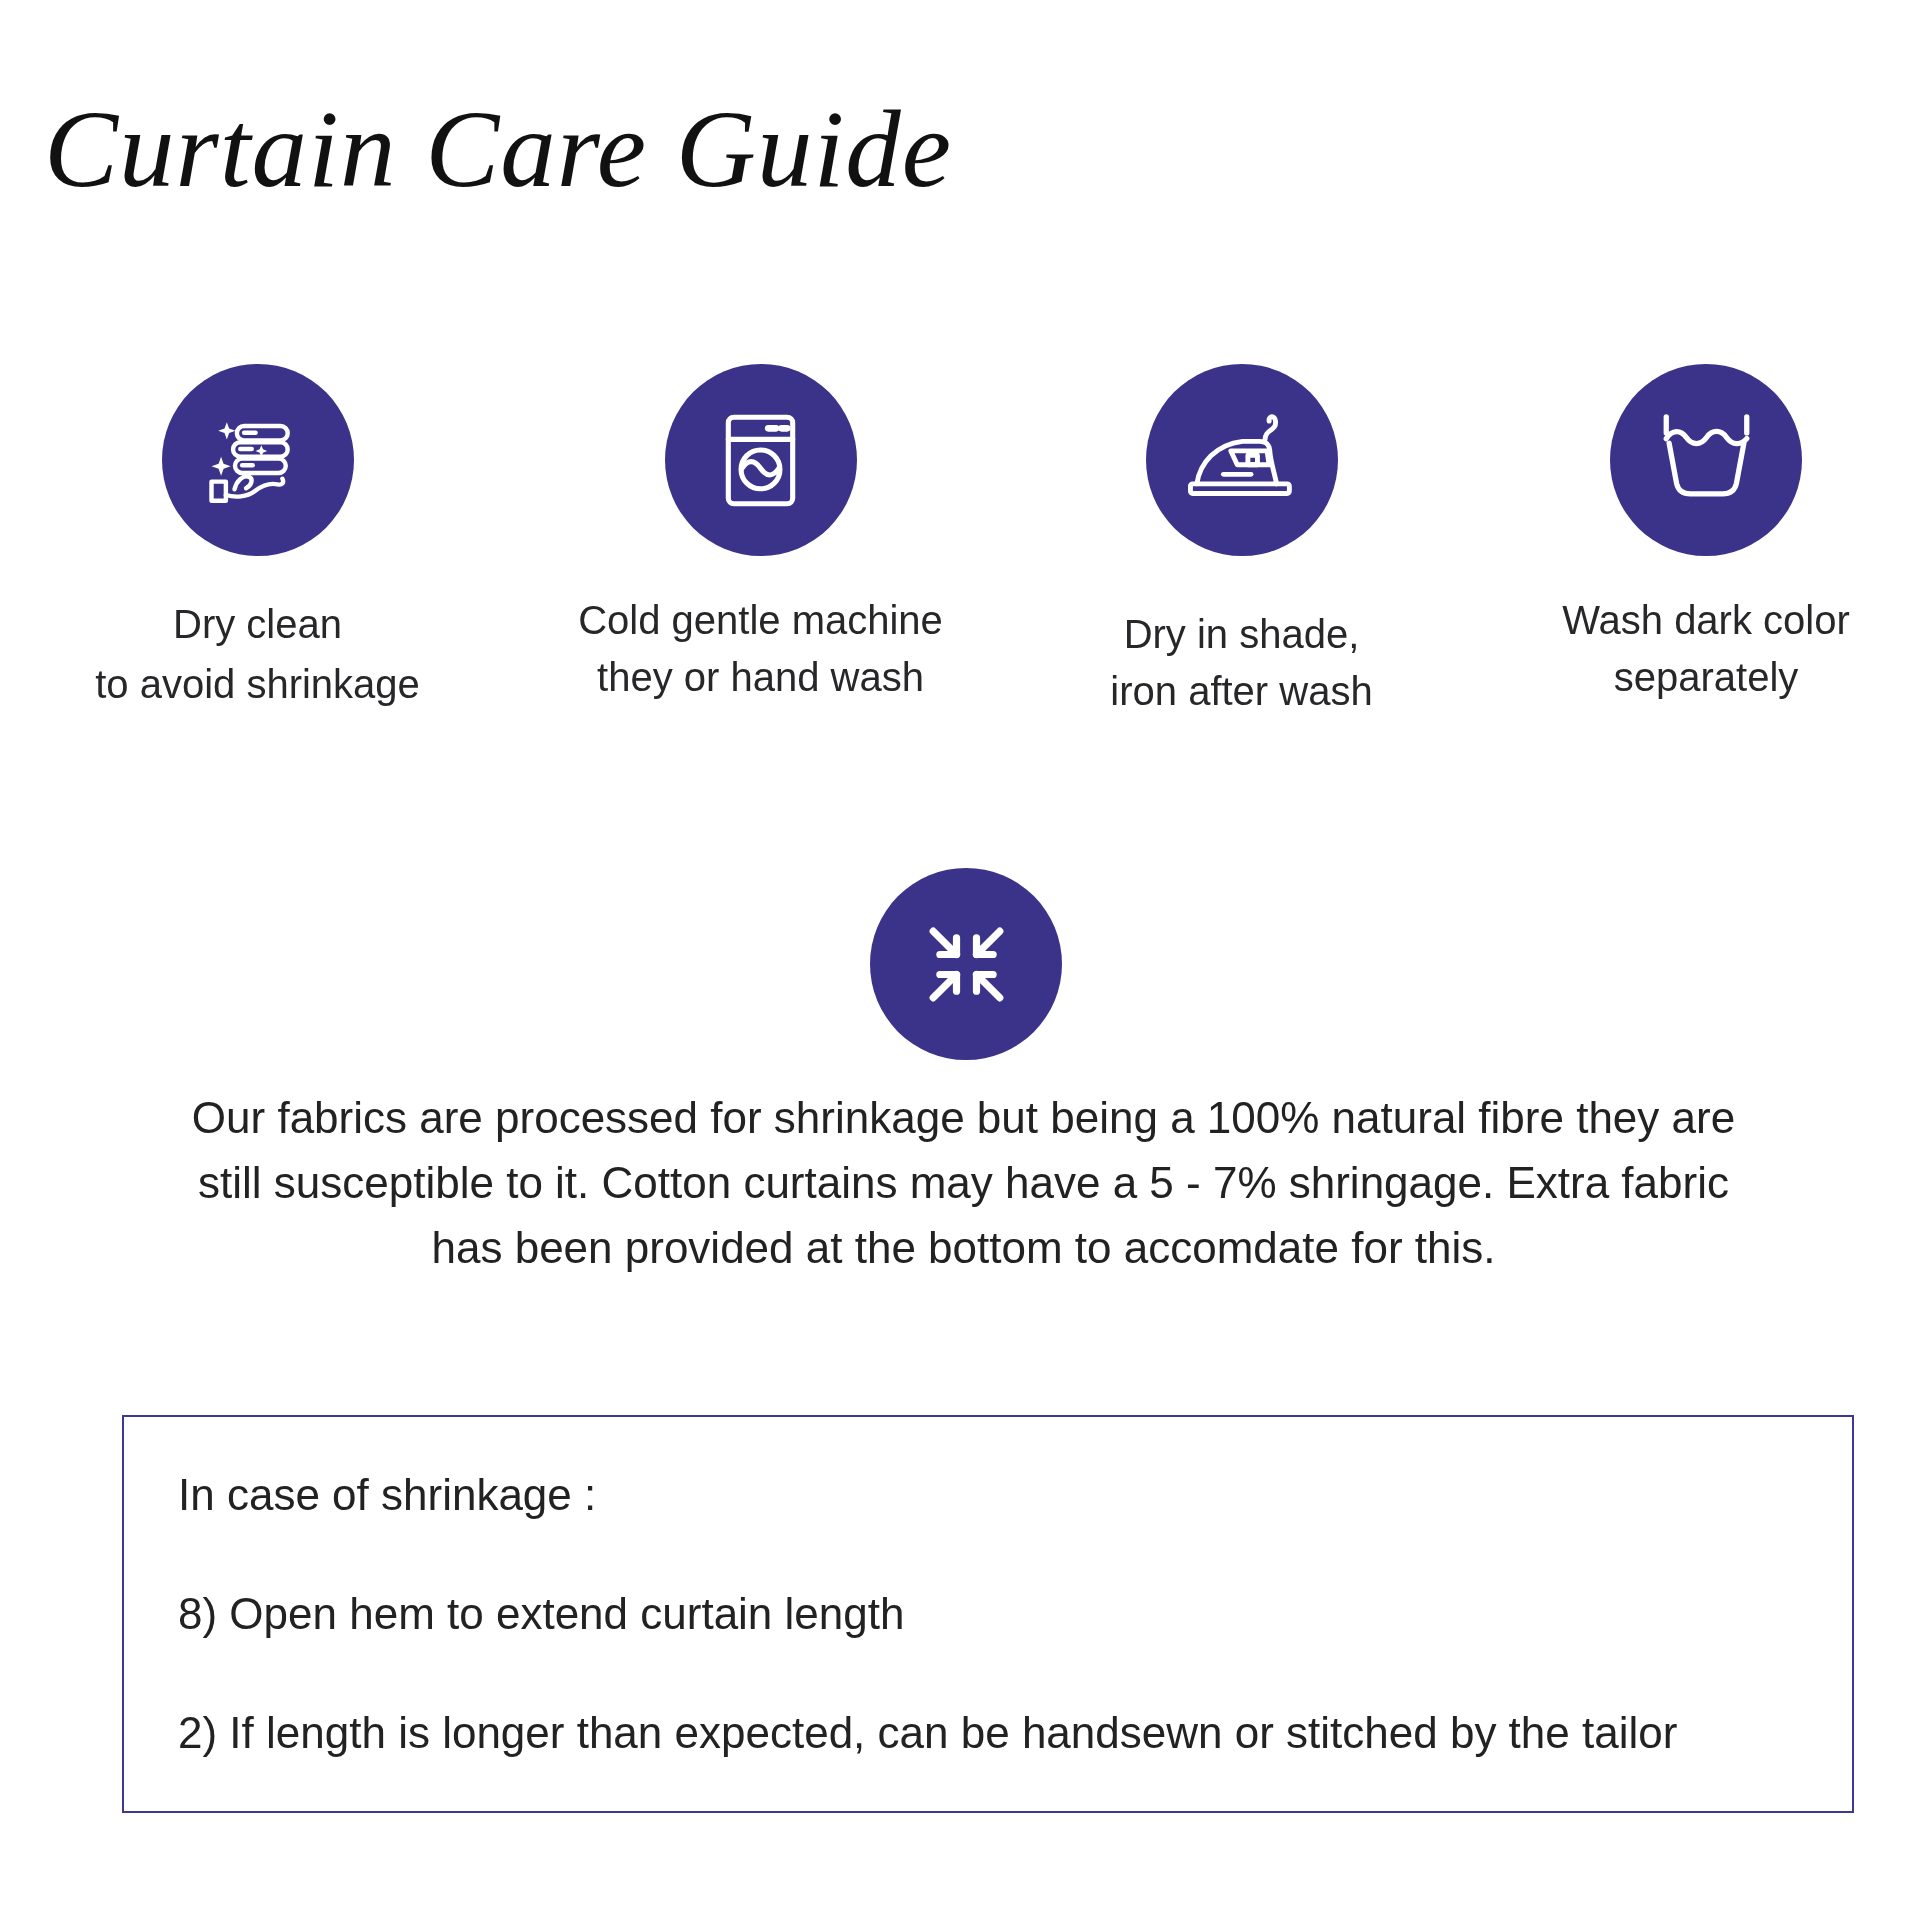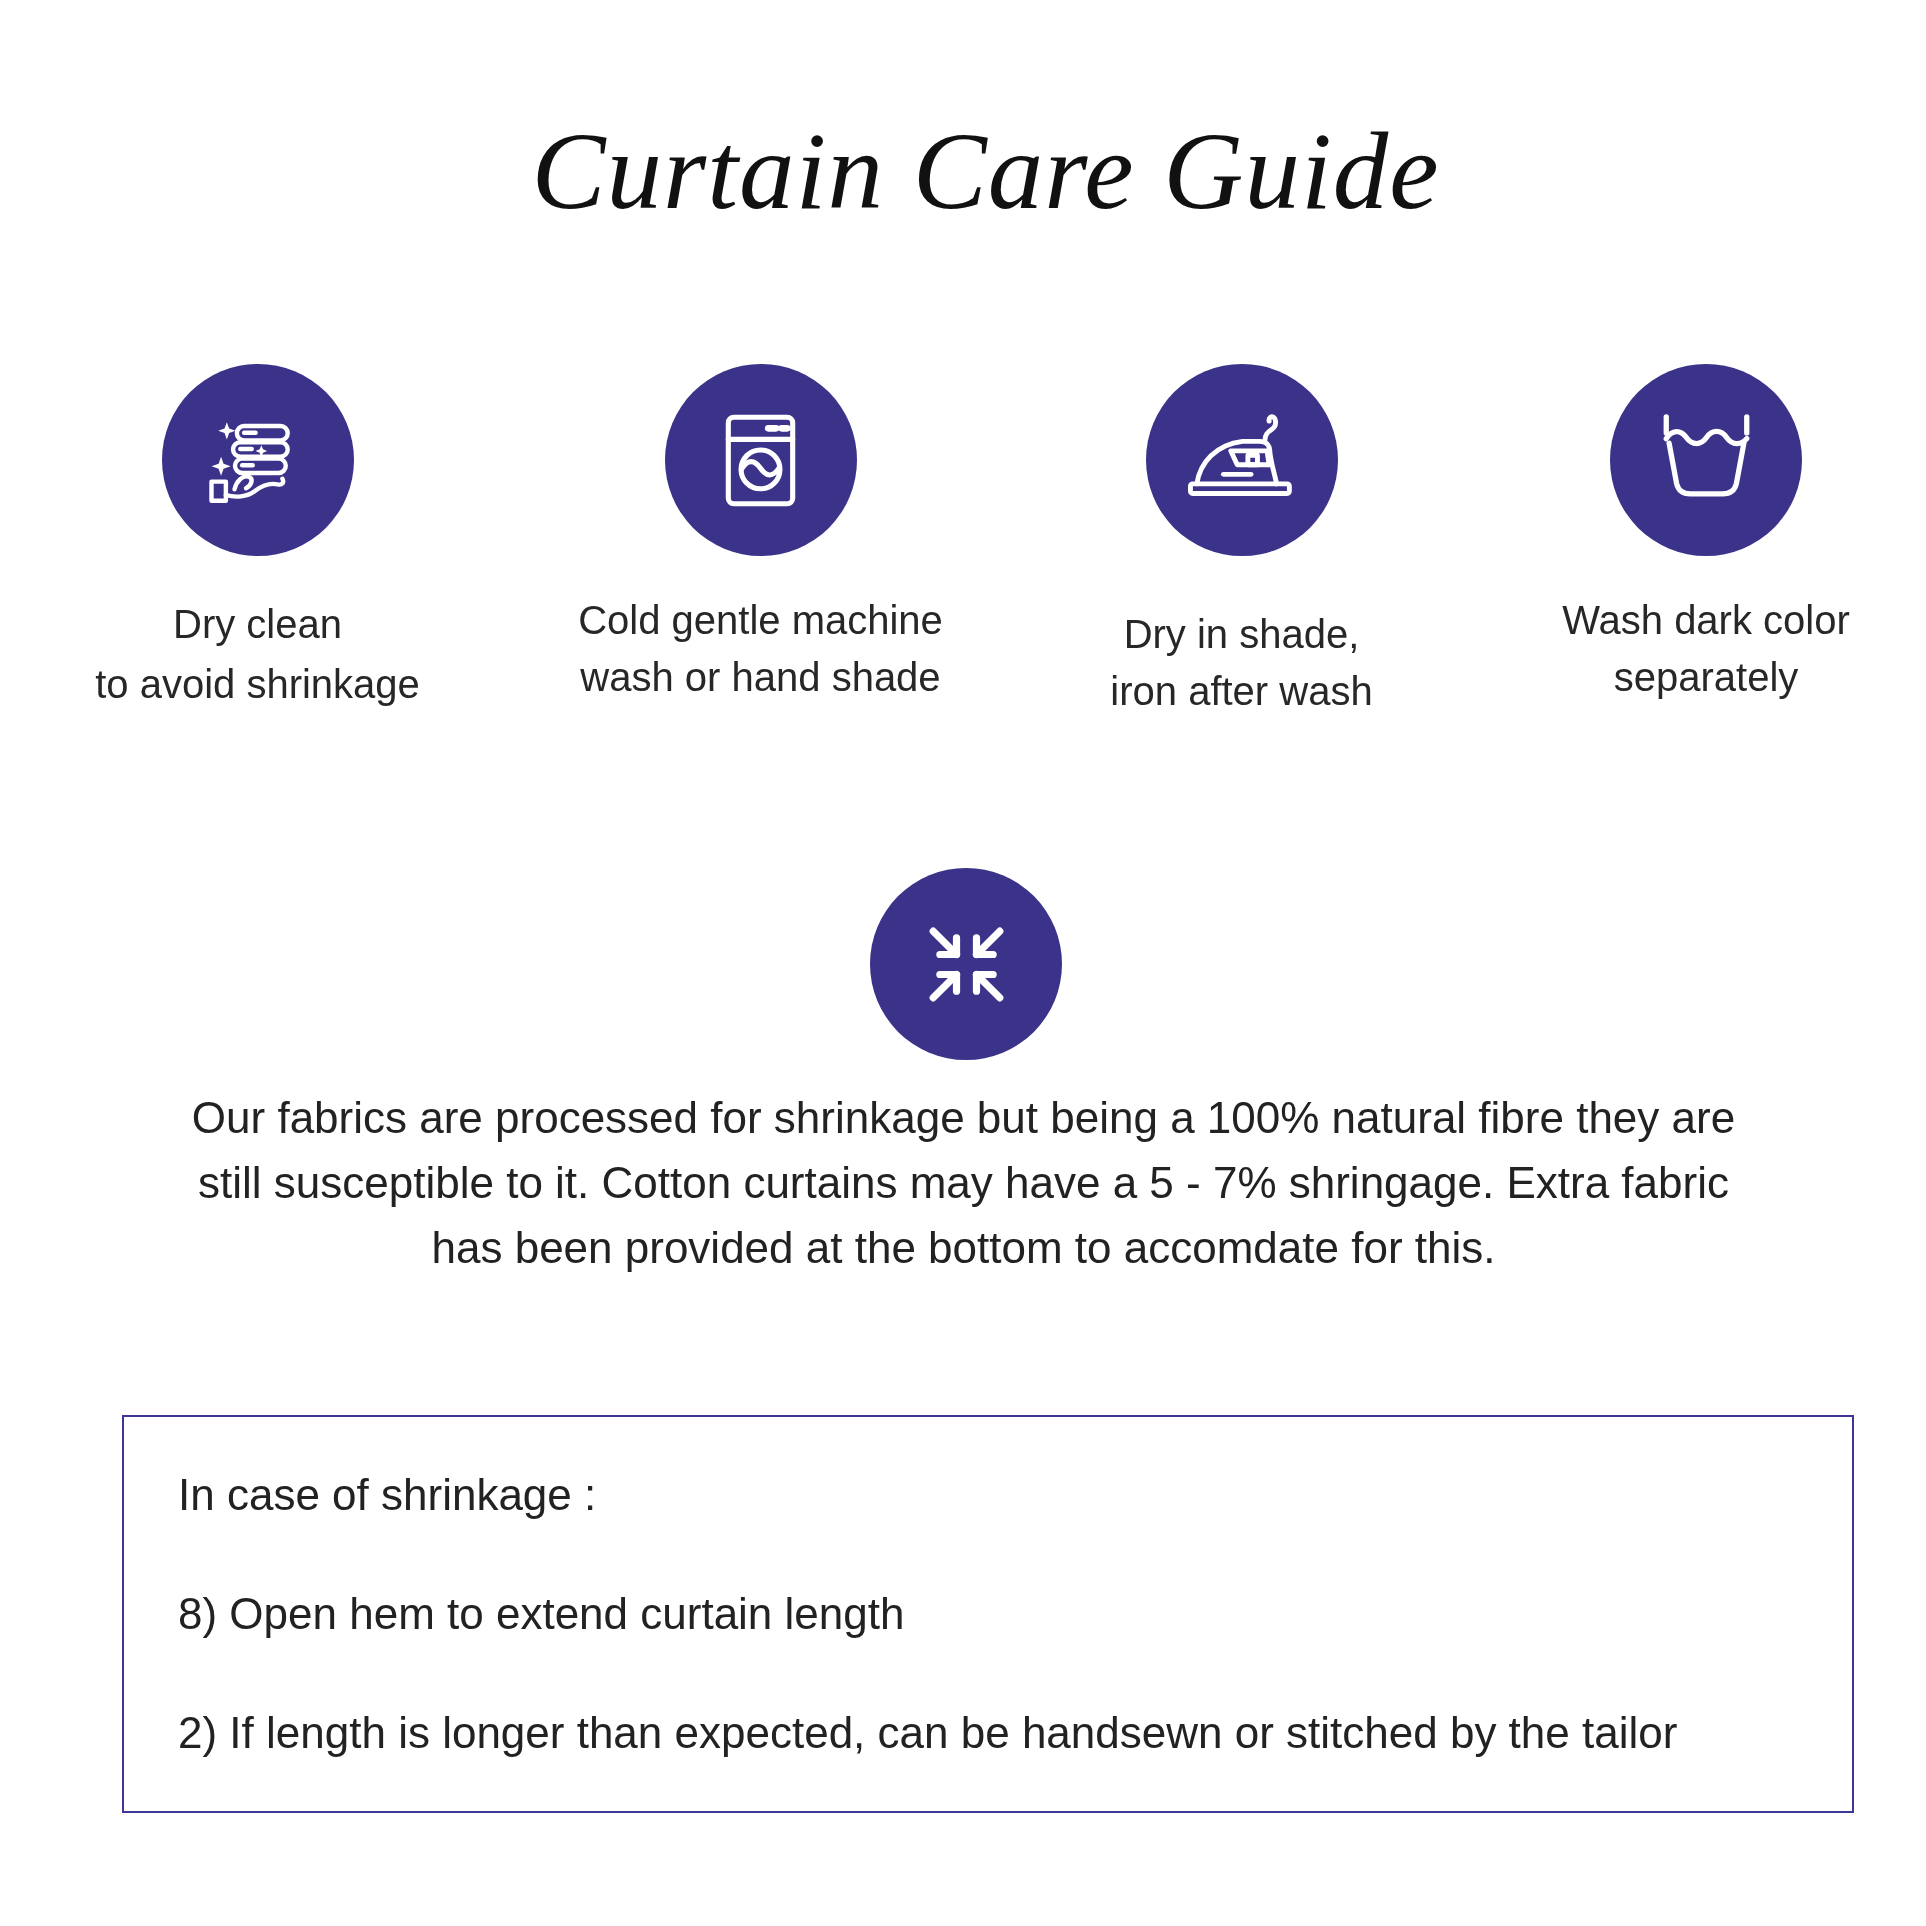--- a/index.html
+++ b/index.html
@@ -1,22 +1,22 @@
 <!DOCTYPE html>
 <html><head>
 <meta charset="utf-8">
 <style>
   html,body{margin:0;padding:0;background:#fff;}
   #page{position:relative;width:1927px;height:1927px;background:#ffffff;overflow:hidden;
         font-family:"Liberation Sans",sans-serif;color:#232323;}
 
   
-  .title{position:absolute;top:85px;left:0;width:100%;text-align:center;box-sizing:border-box;
+  .title{position:absolute;top:85px;left:0;width:100%;box-sizing:border-box;
          padding-left:44px;font-family:"Liberation Serif",serif;font-style:italic;
-         font-weight:500;font-size:111px;color:#111;letter-spacing:1px;margin-top:22px;}
+         font-weight:500;font-size:111px;color:#111;letter-spacing:1px;}
 
   
   .col{position:absolute;top:364px;display:flex;flex-direction:column;align-items:center;}
   .col1{left:20px;width:475px;}
   .col2{left:523px;width:475px;}
   .col3{left:1004px;width:475px;}
   .col4{left:1485px;width:442px;}
   .icon-circle{width:192px;height:192px;border-radius:50%;background:#3b3289;
                display:flex;align-items:center;justify-content:center;flex:0 0 auto;}
   .icon-circle svg{display:block;}
@@ -80,21 +80,21 @@
           <rect x="21" y="11" width="58" height="78" rx="5"></rect>
           <path d="M21,31 H79"></path>
           <path d="M57,21 h7" stroke-width="6"></path>
           <path d="M69,21 h5" stroke-width="6"></path>
           <circle cx="50" cy="58" r="17.5"></circle>
           <path d="M33.5,57 c5,-8 11,-8 16.5,0 c5.5,8 11.5,8 16.5,0"></path>
         </g>
       </svg>
     </div>
     <div class="cap">Cold gentle machine</div>
-    <div class="cap" style="margin-top:0;">wash or hand shade</div>
+    <div class="cap" style="margin-top:0;">they or hand wash</div>
   </div>
 
   <div class="col col3">
     <div class="icon-circle" style="background: rgb(59, 50, 137);">
       <svg width="117" height="111" viewBox="0 0 110 100">
         <g class="stroke">
           <path d="M77,31 C77,20 88,23 87,13 C86.5,7 80,8 81,13"></path>
           <path d="M13,72 C16,52 31,35 56,32 L72,32 C78,32 81,35 81.5,40 C82,50 86,62 88,72"></path>
           <rect x="7" y="72" width="93" height="9" rx="2"></rect>
           <path d="M45,41 L79,41 L81,54 L51,54 Z"></path>

